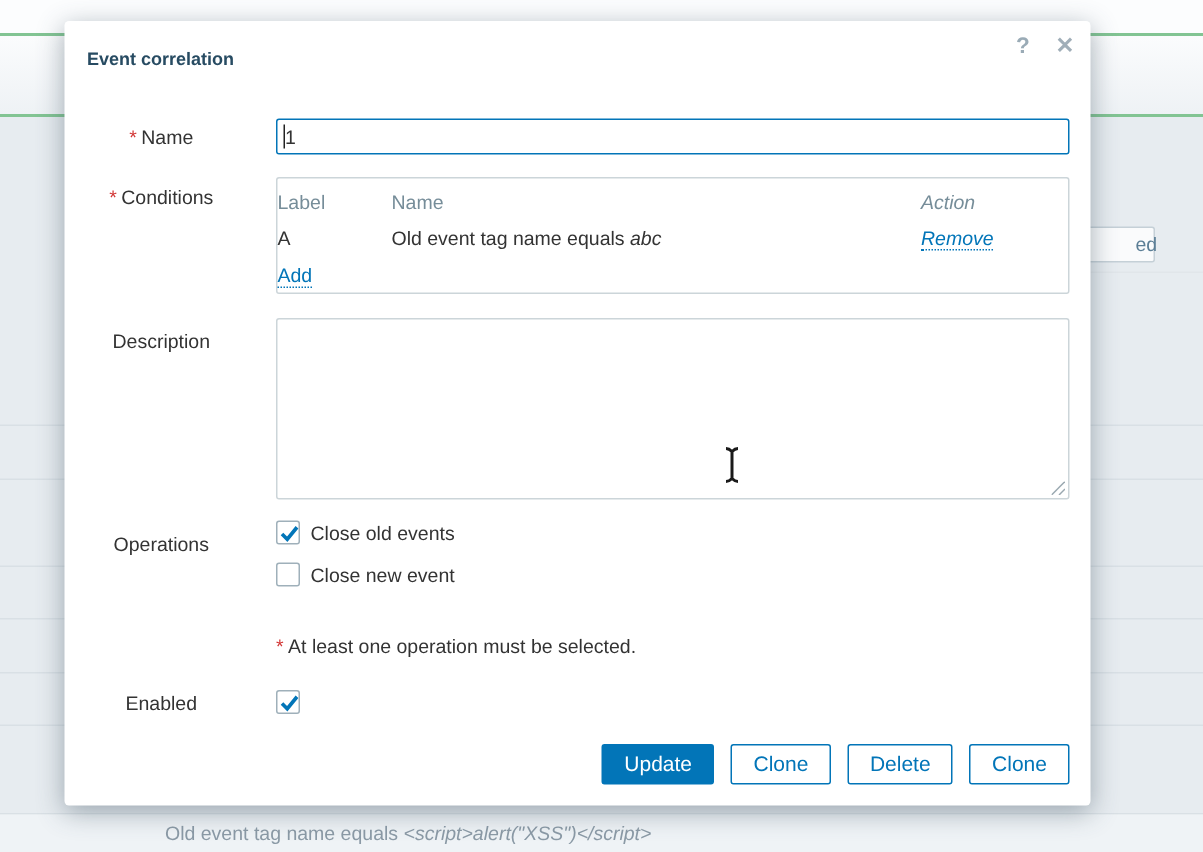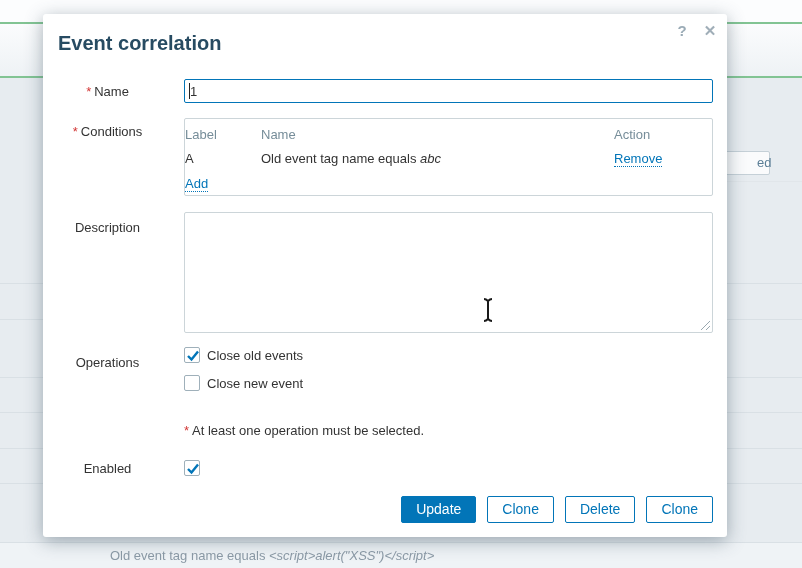--- a/index.html
+++ b/index.html
@@ -33,21 +33,21 @@
   .bg-bottom-text { position: absolute; left: 110px; top: 548px; color: #8b9aa6; white-space: nowrap; }
   .bg-bottom-text i { font-style: italic; }
   
   .modal {
     position: absolute; left: 43px; top: 14px; width: 684px; height: 523px;
     background: #ffffff; border-radius: 3px;
     box-shadow: 0 4px 18px rgba(60, 80, 95, 0.45);
   }
   .modal-title {
     position: absolute; left: 15px; top: 18px;
-    font-size: 20px; font-weight: bold; color: #274b62;
+    font-size: 12px; font-weight: bold; color: #274b62;
   }
   .modal-help {
     position: absolute; left: 630px; top: 8px; width: 18px; height: 18px;
     color: #9aabb6; font-size: 15px; font-weight: bold; text-align: center; line-height: 18px;
     cursor: pointer;
   }
   .modal-close {
     position: absolute; left: 657px; top: 7px; width: 20px; height: 20px;
     color: #a0aeb8; font-size: 15px; font-weight: bold; text-align: center; line-height: 20px;
     cursor: pointer;
@@ -63,21 +63,21 @@
     font-family: "Liberation Sans", sans-serif; font-size: 13px; color: #333;
     outline: none; background: #fff;
   }
   
   .cond-box {
     position: absolute; left: 141px; top: 104px; width: 529px; height: 78px;
     border: 1px solid #ccd5d9; border-radius: 2px; background: #fff;
   }
   .cond-col-label { position: absolute; left: 0; }
   .cond-col-name  { position: absolute; left: 76px; }
-  .cond-col-action{ position: absolute; left: 429px; }
+  .cond-col-action{ position: absolute; left: 429px; font-style: italic; }
   .cond-head { top: 8px; color: #768d99; }
   .cond-row  { top: 32px; color: #333; }
   .cond-add  { top: 57px; }
   .zlink {
     color: #0275b8; text-decoration: none; border-bottom: 1px dotted #0275b8;
     cursor: pointer;
   }
   
   .desc-area {
     position: absolute; left: 141px; top: 198px; width: 529px; height: 121px;

